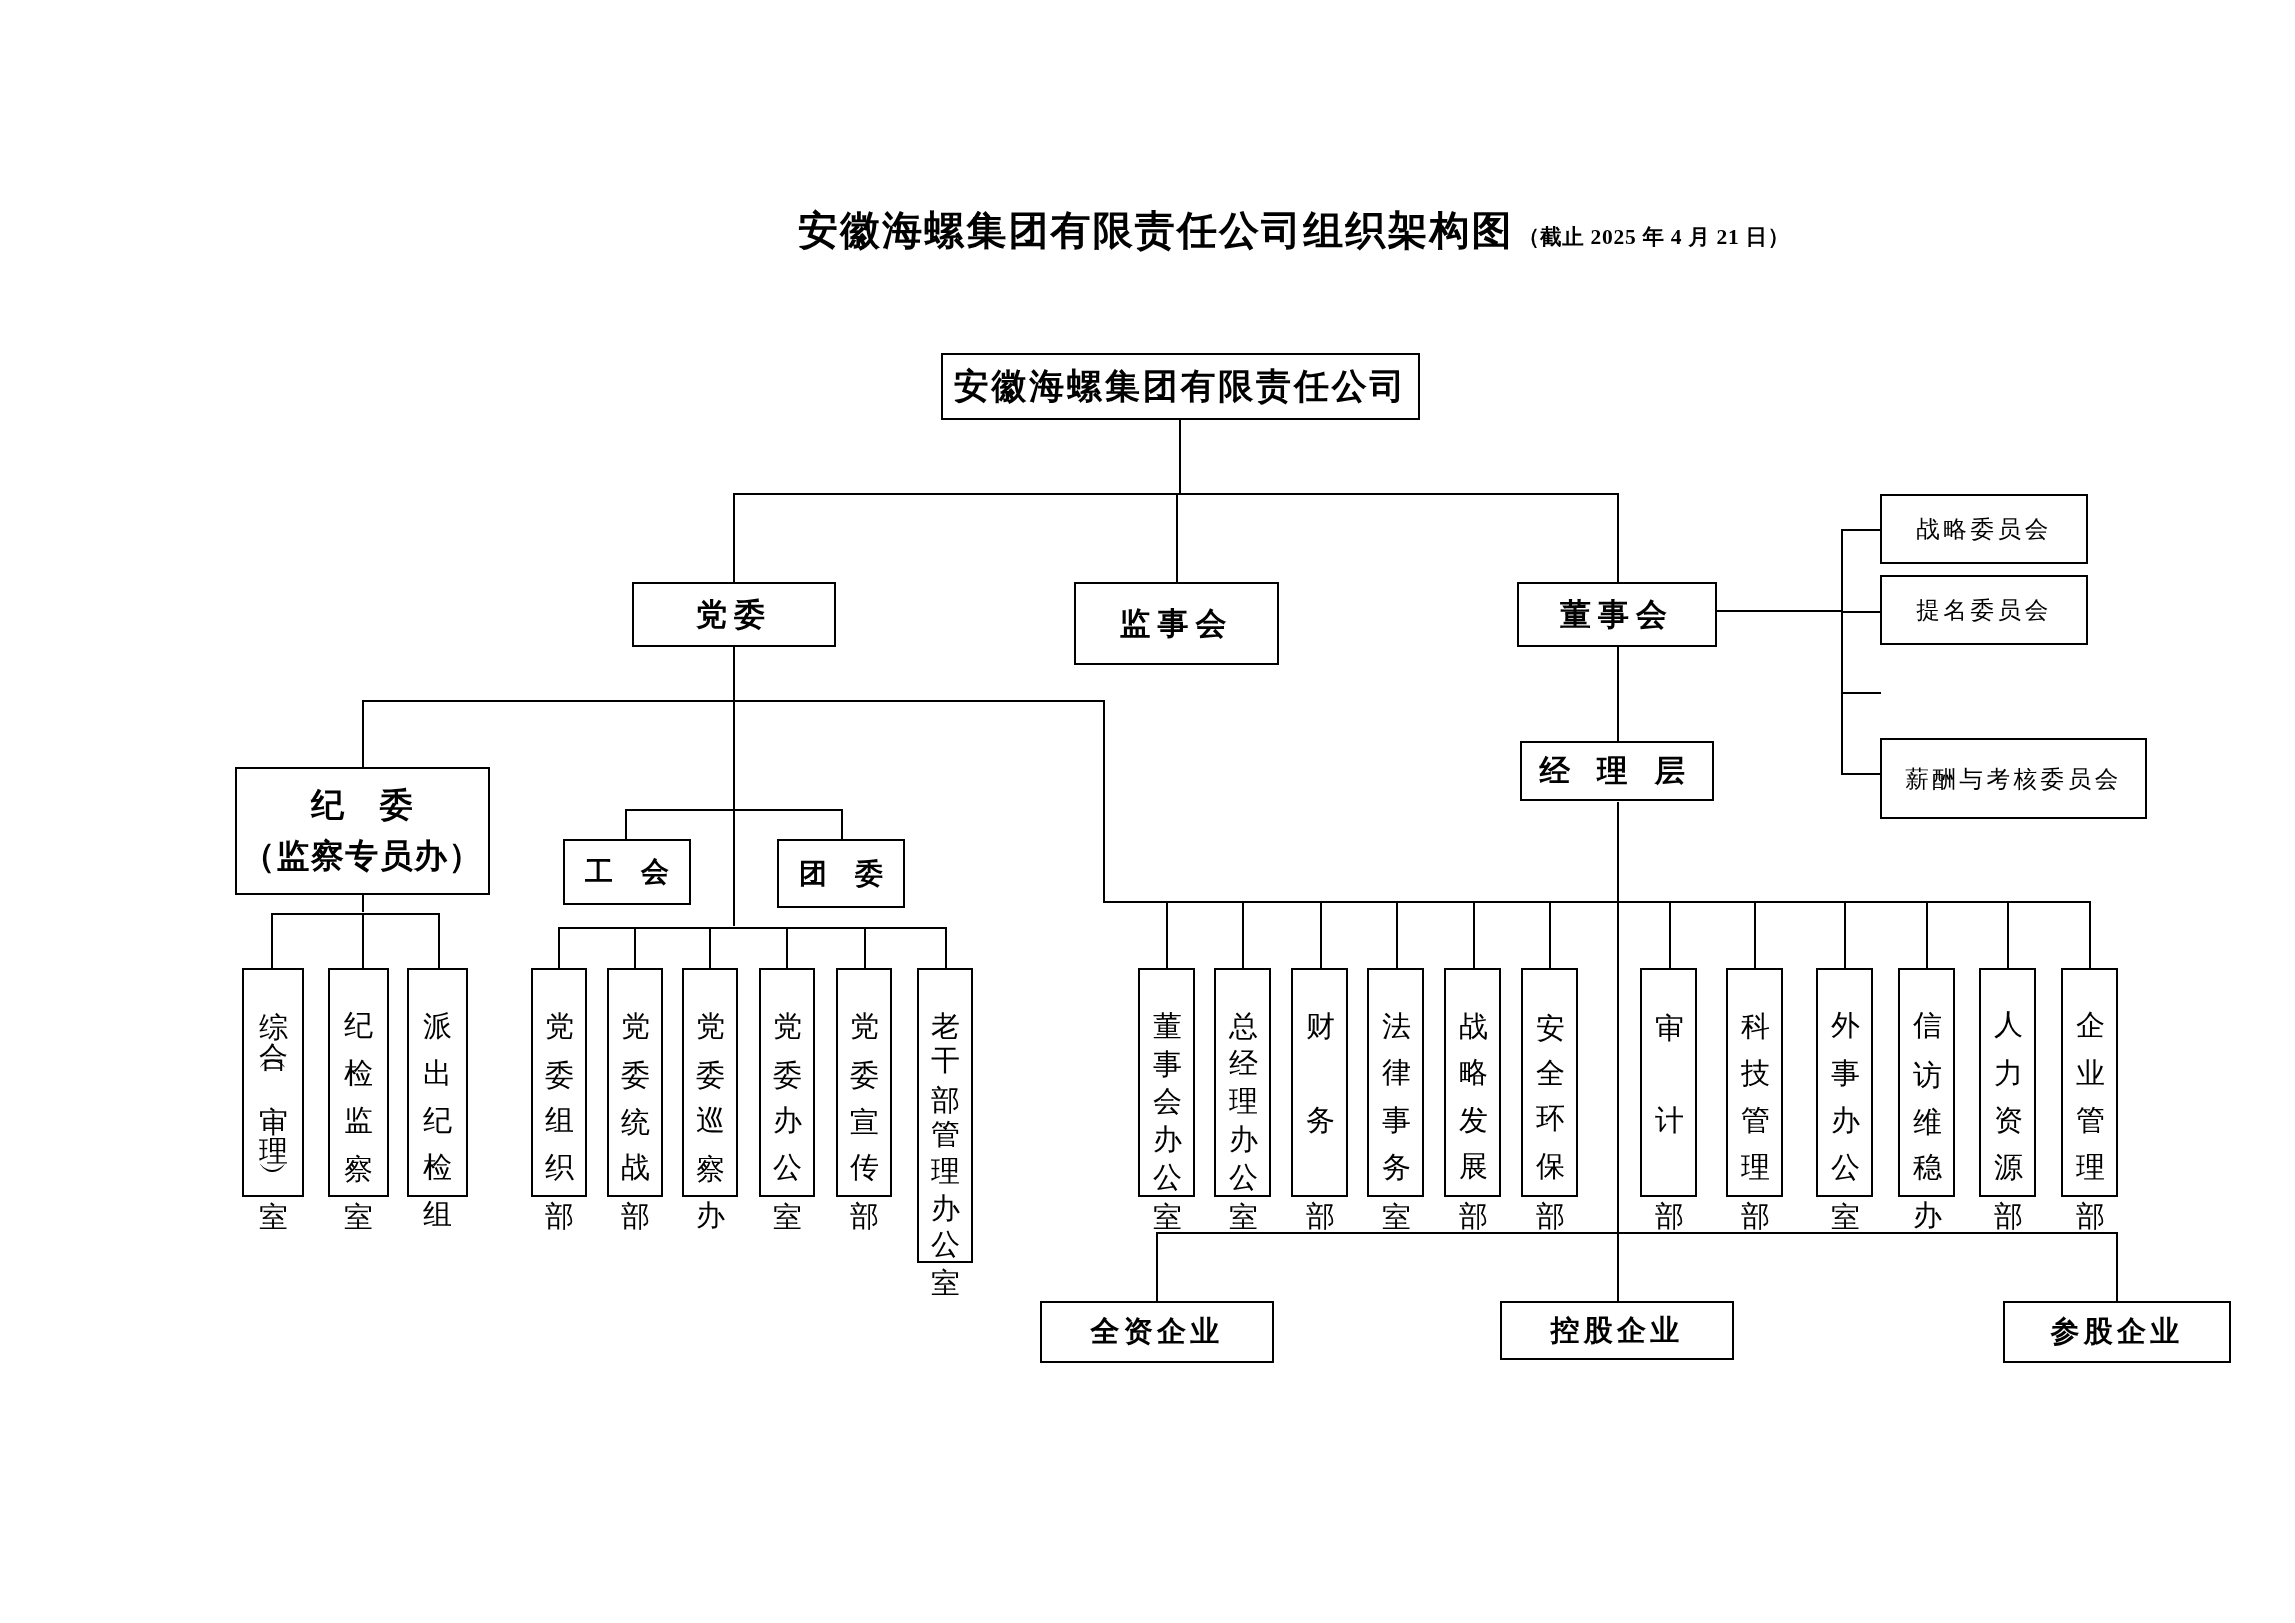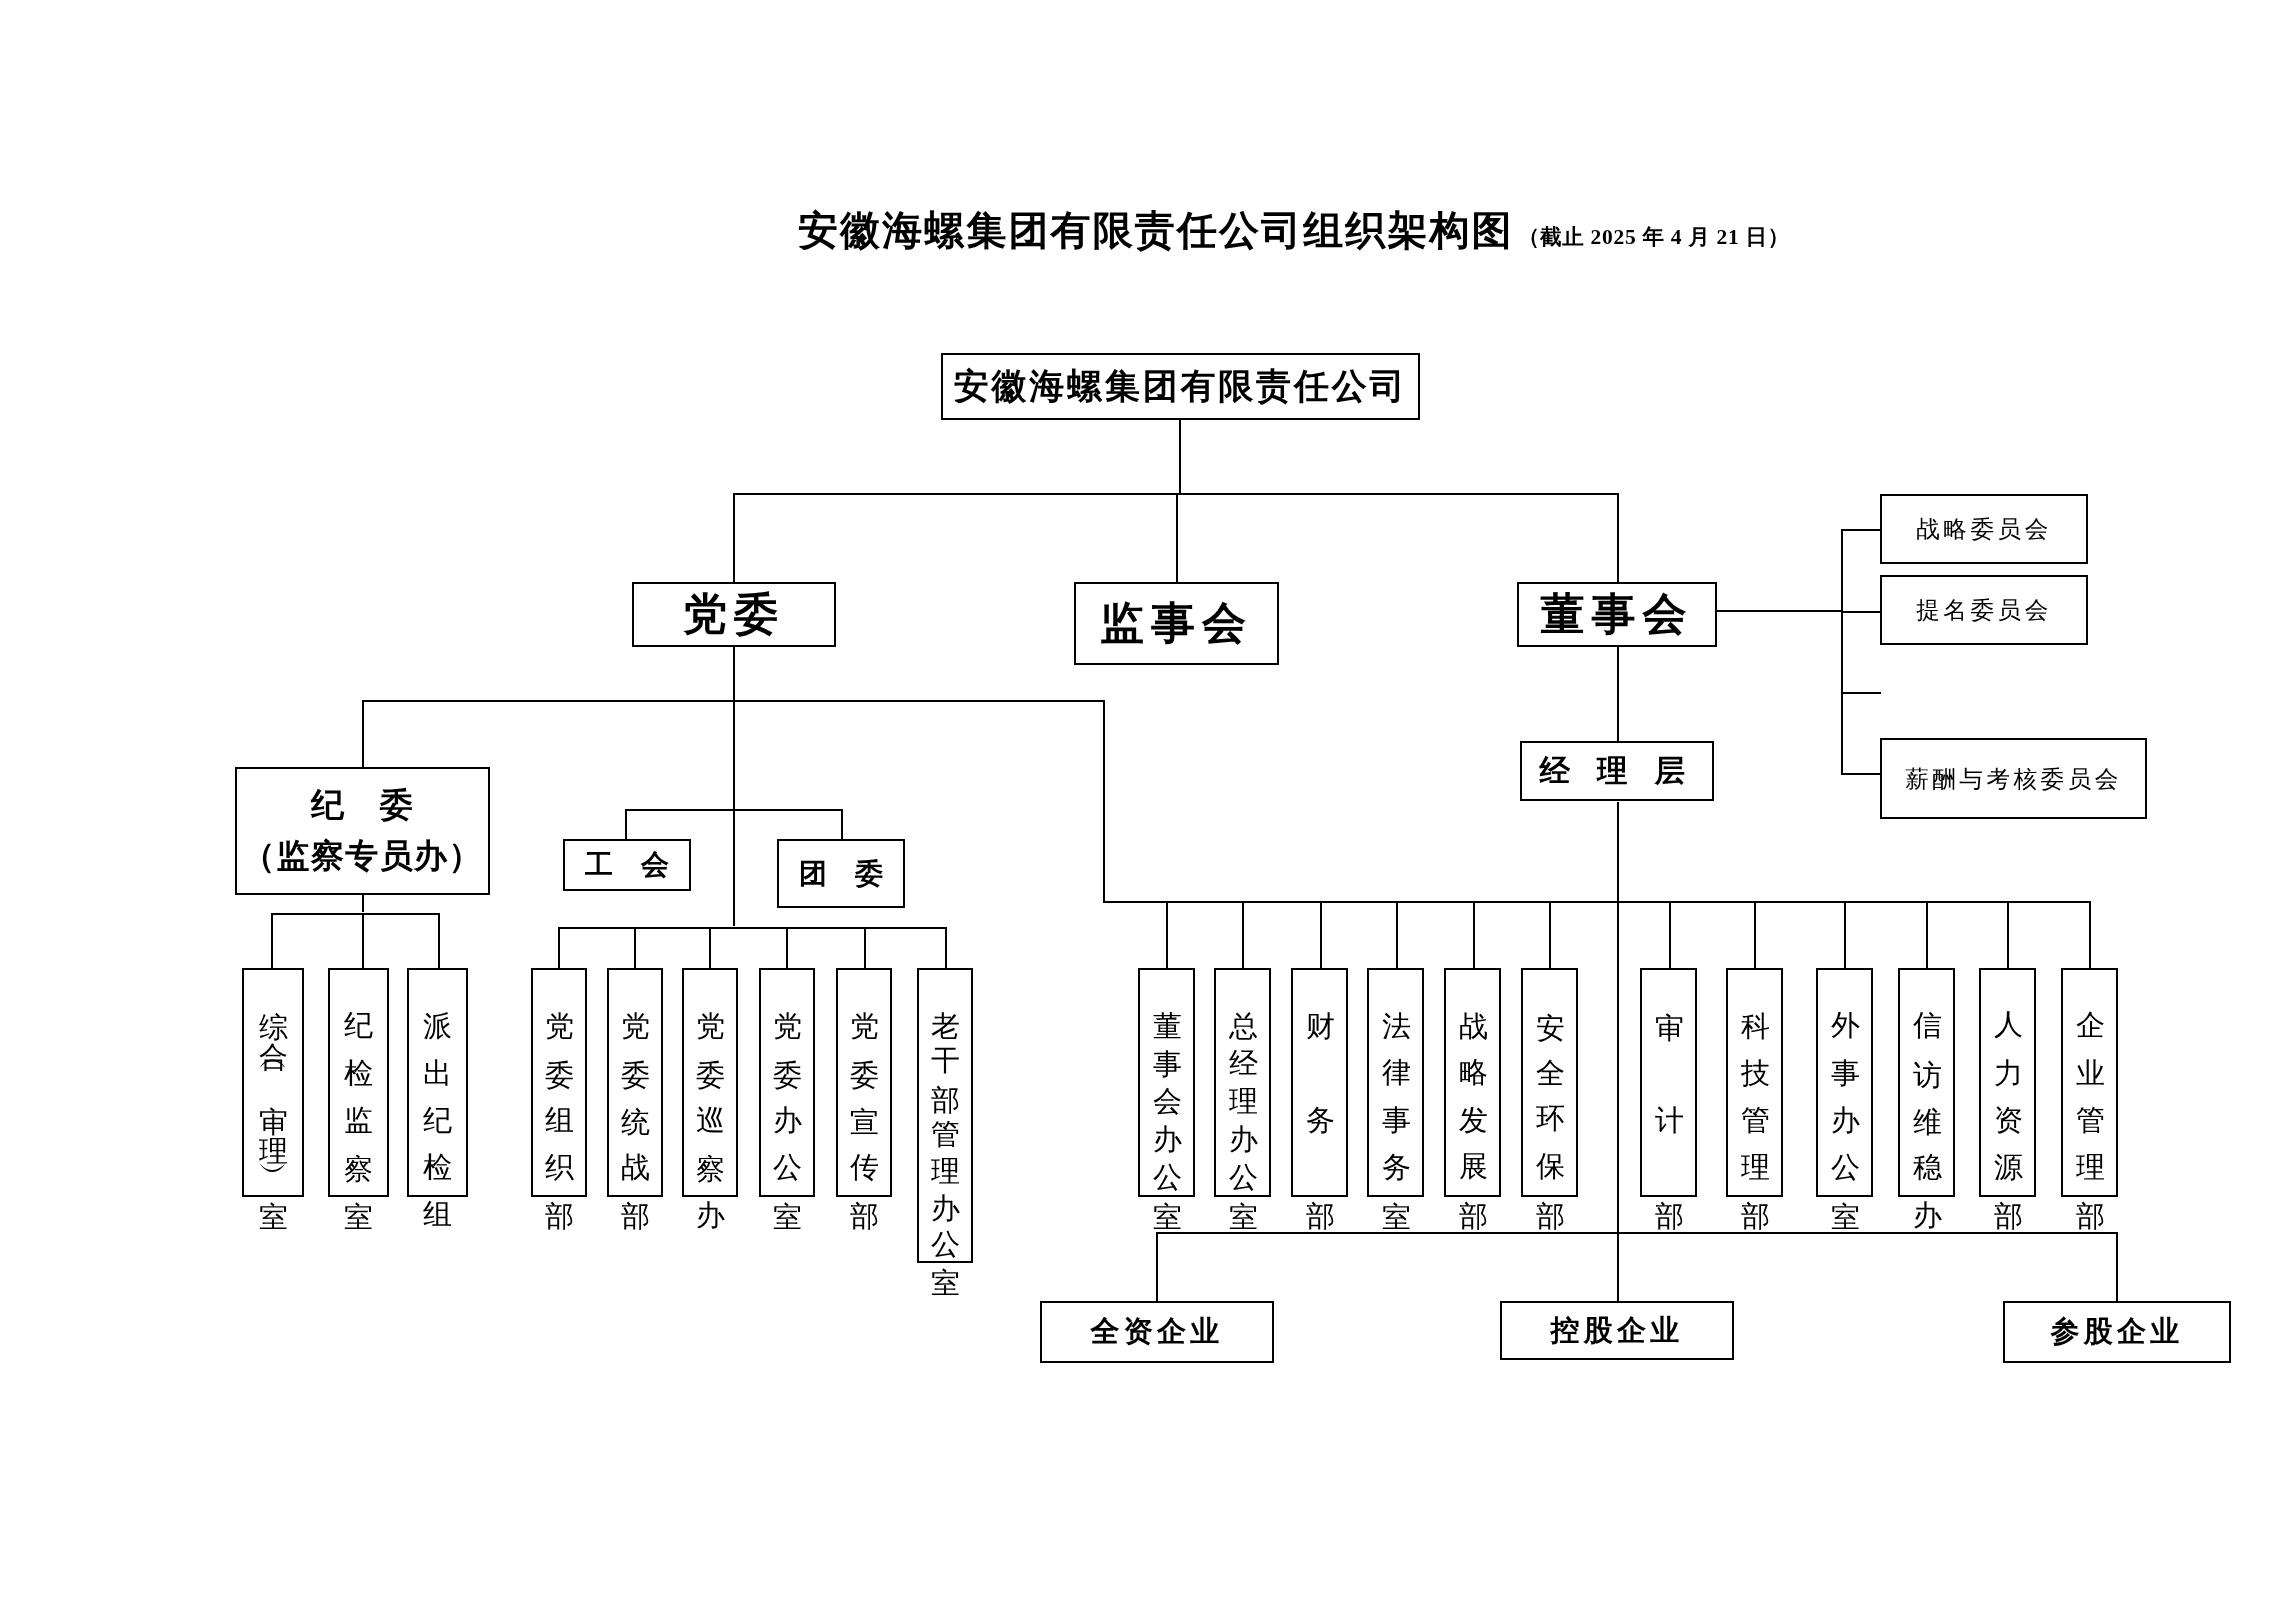--- a/index.html
+++ b/index.html
@@ -22,21 +22,21 @@
   #title .note{
     font-size:21.5px;font-weight:bold;letter-spacing:0.7px;margin-left:4.2px;
   }
   .box{
     position:absolute;box-sizing:border-box;
     border:2.1px solid #000;background:#fff;
     display:flex;align-items:center;justify-content:center;
     text-align:center;
   }
   .b-root{font-size:35px;font-weight:bold;letter-spacing:2.8px;}
-  .b-l2{font-size:44px;font-weight:bold;letter-spacing:7px;}
+  .b-l2{font-size:31px;font-weight:bold;letter-spacing:7px;}
   .b-cmte{font-size:23.6px;letter-spacing:3.5px;font-weight:normal;}
   .b-mgmt{font-size:30.5px;font-weight:bold;letter-spacing:9.7px;}
   .b-jiwei{font-size:33px;font-weight:bold;flex-direction:column;line-height:1.55;letter-spacing:1.4px;}
   .b-mass{font-size:28px;font-weight:bold;}
   .b-ent{font-size:29px;font-weight:bold;letter-spacing:4.2px;}
   .vbox{
     position:absolute;box-sizing:border-box;
     border:2.1px solid #000;background:#fff;
     writing-mode:vertical-rl;text-orientation:mixed;
     font-size:29px;font-weight:normal;
@@ -126,21 +126,21 @@
   <div class="box b-cmte" style="left:1880px;top:575px;width:208px;height:70px;">提名委员会</div>
   <div class="box b-cmte" style="left:1880px;top:738px;width:267px;height:81px;">薪酬与考核委员会</div>
 
   <div class="box b-mgmt" style="left:1520px;top:741px;width:194px;height:60px;">经 理 层</div>
 
   <div class="box b-jiwei" style="left:235px;top:767px;width:255px;height:128px;">
     <span>纪　委</span>
     <span>（监察专员办）</span>
   </div>
 
-  <div class="box b-mass" style="left:563px;top:839px;width:128px;height:52px;text-align:center;">工　会</div>
+  <div class="box b-mass" style="left:563px;top:839px;width:128px;height:66px;text-align:center;">工　会</div>
   <div class="box b-mass" style="left:777px;top:839px;width:128px;height:69px;">团　委</div>
 
   <div class="vbox" style="left:242px;top:968px;width:62px;height:229px;line-height:56px;">综合（审理）室</div>
   <div class="vbox" style="left:328px;top:968px;width:61px;height:229px;line-height:56px;">纪检监察室</div>
   <div class="vbox" style="left:407px;top:968px;width:61px;height:229px;line-height:56px;">派出纪检组</div>
 
   <div class="vbox" style="left:531px;top:968px;width:56px;height:229px;">党委组织部</div>
   <div class="vbox" style="left:607px;top:968px;width:56px;height:229px;">党委统战部</div>
   <div class="vbox" style="left:682px;top:968px;width:56px;height:229px;">党委巡察办</div>
   <div class="vbox" style="left:759px;top:968px;width:56px;height:229px;">党委办公室</div>

